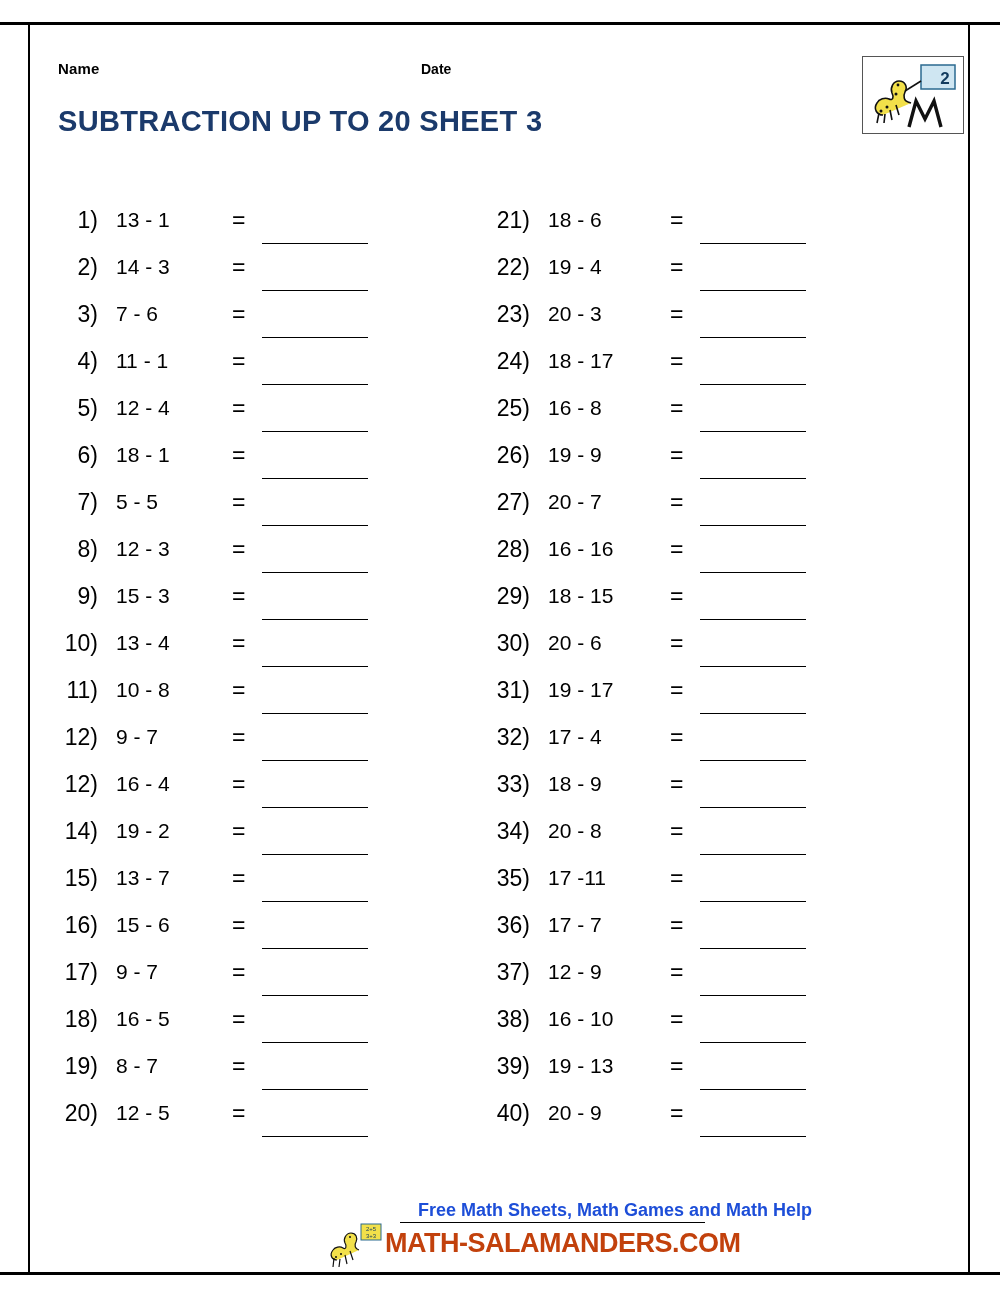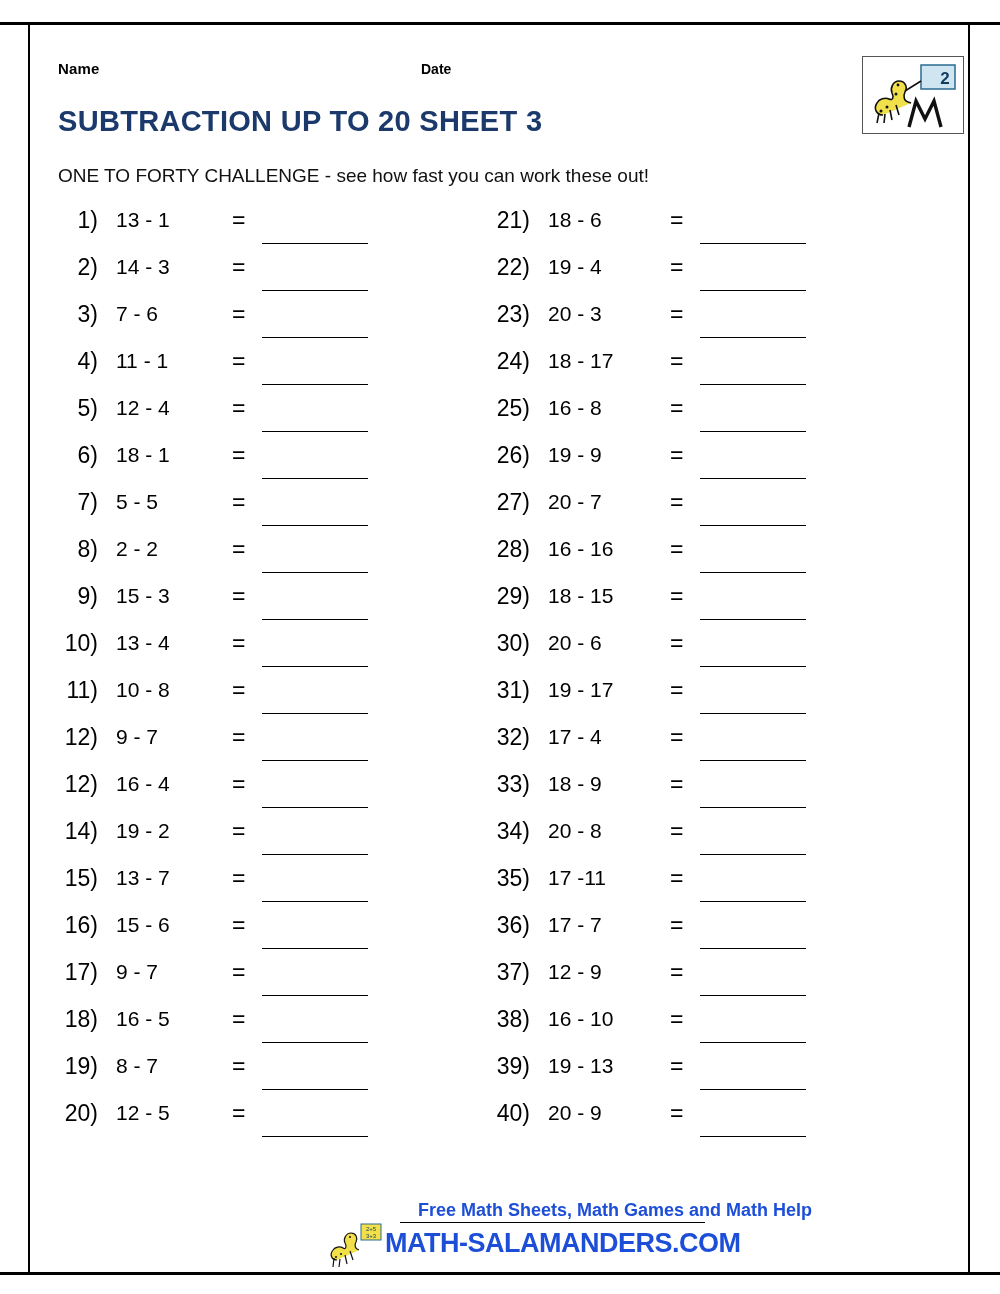--- a/index.html
+++ b/index.html
@@ -159,21 +159,21 @@
     width: 305px;
     height: 1px;
     background: #000;
   }
   .footer-brand {
     position: absolute;
     left: 385px; top: 36px;
     font-size: 27px;
     font-weight: bold;
     letter-spacing: -0.5px;
-    color: #1d4ed8;
+    color: #c2410c;
   }
   .footer-logo {
     position: absolute;
     left: 325px; top: 30px;
     width: 70px; height: 50px;
   }
 </style>
 </head>
 <body>
 
@@ -181,21 +181,20 @@
 
   <div class="top-rule"></div>
   <div class="side-rule-left"></div>
   <div class="side-rule-right"></div>
   <div class="bottom-rule"></div>
 
   <div class="name-label">Name</div>
   <div class="date-label">Date</div>
 
   <div class="title">SUBTRACTION UP TO 20 SHEET 3</div>
-  <div class="subtitle">ONE TO FORTY CHALLENGE - see how fast you can work these out!</div>
 
   <div class="logo-box">
     <svg class="logo-inner" viewBox="0 0 100 76" xmlns="http://www.w3.org/2000/svg">
 
       <rect x="58" y="8" width="34" height="24" fill="#cfe6f2" stroke="#2b6a90" stroke-width="1.5"></rect>
       <text x="82" y="27" font-family="Liberation Sans, sans-serif" font-size="17" font-weight="bold" fill="#123b5e" text-anchor="middle">2</text>
 
       <path d="M20 58 C14 58 10 52 14 46 C16 42 22 40 26 42 C30 44 31 40 29 36 C27 31 30 24 36 24 C42 24 45 30 42 35 C40 39 41 44 45 45 L48 46" fill="#f2e04a" stroke="#111" stroke-width="1.6"></path>
       <circle cx="35" cy="28" r="1.4" fill="#111"></circle>
       <circle cx="24" cy="50" r="1.5" fill="#111"></circle>
@@ -250,21 +249,21 @@
           <span class="answer-line"></span>
         </div>
       <div class="prob">
           <span class="num">7)</span>
           <span class="expr">5 - 5</span>
           <span class="eq">=</span>
           <span class="answer-line"></span>
         </div>
       <div class="prob">
           <span class="num">8)</span>
-          <span class="expr">2 - 2</span>
+          <span class="expr">12 - 3</span>
           <span class="eq">=</span>
           <span class="answer-line"></span>
         </div>
       <div class="prob">
           <span class="num">9)</span>
           <span class="expr">15 - 3</span>
           <span class="eq">=</span>
           <span class="answer-line"></span>
         </div>
       <div class="prob">

